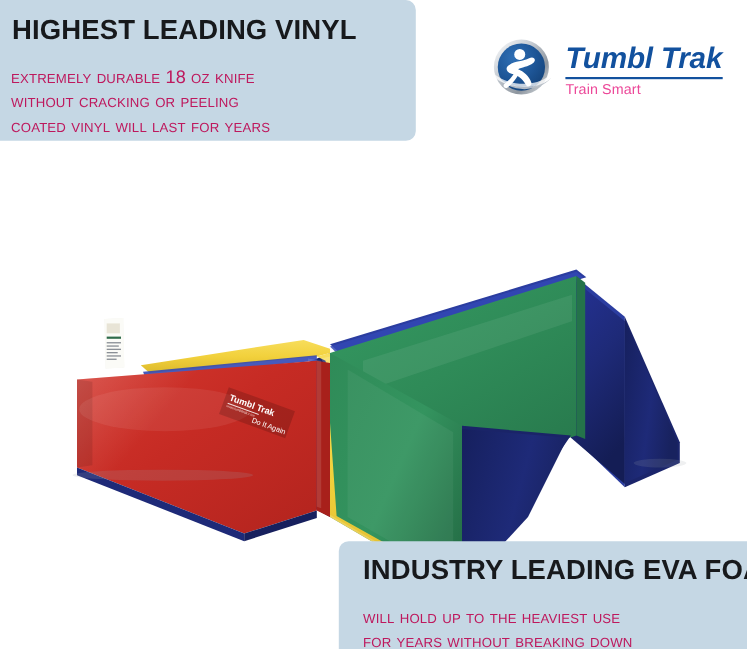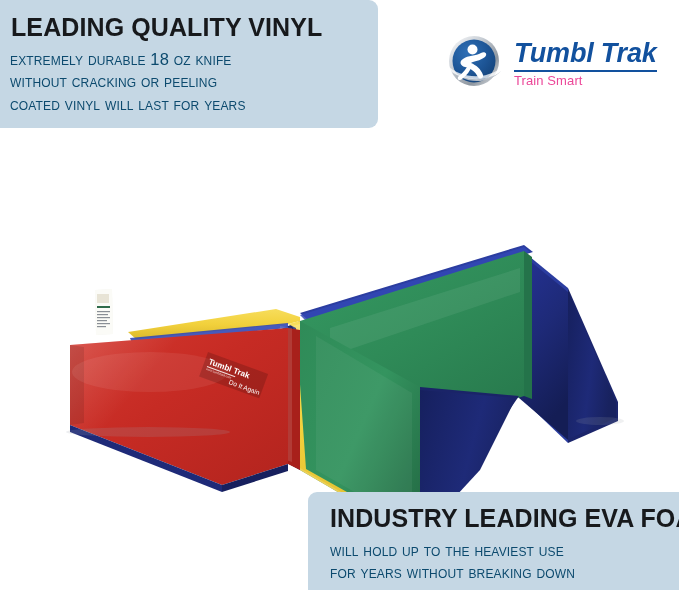--- a/index.html
+++ b/index.html
@@ -31,22 +31,22 @@
   .cap-head{
     font-size:25px;
     font-weight:bold;
     letter-spacing:.1px;
     color:#17191c;
     line-height:1.06;
     white-space:nowrap;
   }
   #caption-top .cap-head{margin-left:1px;}
   .cap-body{
-    margin-top:7px;
-    color:#0c4a6e;
+    margin-top:18px;
+    color:#be185d;
     line-height:1.365;
   }
   .cap-line{
     font-size:16.5px;
     font-variant:small-caps;
     text-transform:lowercase;
     letter-spacing:.15px;
     white-space:nowrap;
   }
   .cap-line::first-letter{font-size:16.5px;}
@@ -218,21 +218,21 @@
 
       <g>
         <ellipse cx="148" cy="292" rx="82" ry="5" fill="#9aa2ab" opacity=".18"></ellipse>
         <ellipse cx="430" cy="400" rx="26" ry="4" fill="#9aa2ab" opacity=".16"></ellipse>
         <ellipse cx="600" cy="281" rx="24" ry="4" fill="#9aa2ab" opacity=".16"></ellipse>
       </g>
     </svg>
   </div>
 
   <div class="caption" id="caption-top">
-    <div class="cap-head">LEADING QUALITY VINYL</div>
+    <div class="cap-head">HIGHEST LEADING VINYL</div>
     <div class="cap-body">
       <div class="cap-line">Extremely durable 18 oz knife</div>
       <div class="cap-line">without cracking or peeling</div>
       <div class="cap-line">coated vinyl will last for years</div>
     </div>
   </div>
 
   <div class="caption" id="caption-bottom">
     <div class="cap-head">INDUSTRY LEADING EVA FOAM</div>
     <div class="cap-body">

